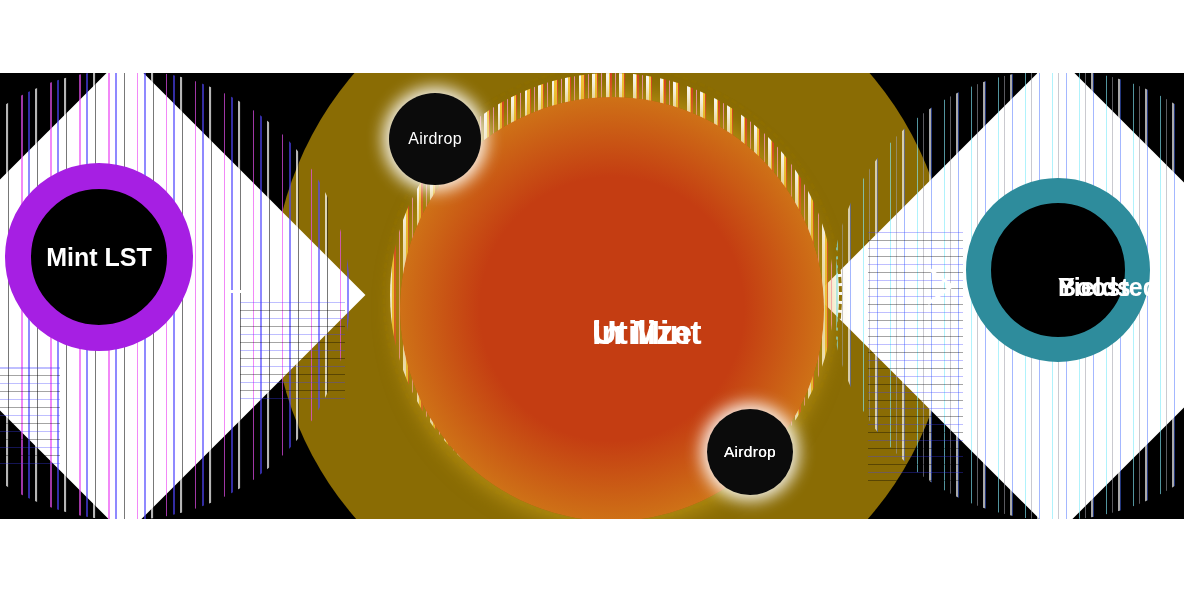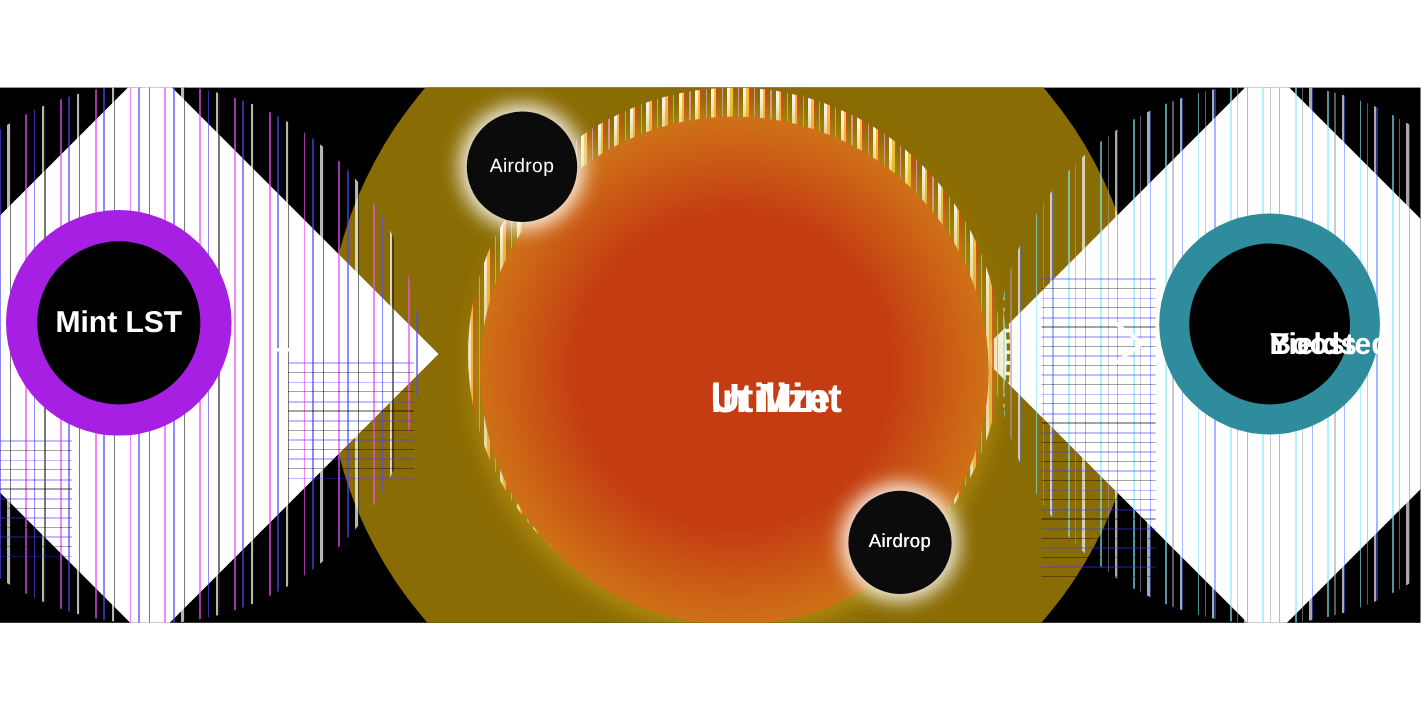--- a/index.html
+++ b/index.html
@@ -58,21 +58,21 @@
   .satellite{background:#0b0b0b;border-radius:50%;color:#fff;
        box-shadow:0 0 16px 6px rgba(255,255,255,.9);
        display:flex;flex-direction:column;align-items:center;justify-content:center;
        font-size:16px;font-weight:400;line-height:1.45;letter-spacing:.3px;text-align:center;}
   .satellite.looping{left:389px;top:20px;width:92px;height:92px;}
   .satellite.airdrop{left:707px;top:336px;width:86px;height:86px;font-size:15.5px;}
 
   .side-node{background:#000;border-radius:50%;color:#fff;
        display:flex;align-items:center;justify-content:center;
        font-weight:700;font-size:25px;line-height:1.36;text-align:center;}
-  .side-node.mint{left:5px;top:102px;width:188px;height:188px;border:26px solid #a61fe3;}
+  .side-node.mint{left:5px;top:90px;width:188px;height:188px;border:26px solid #a61fe3;}
   .side-node.boosted{left:966px;top:105px;width:184px;height:184px;border:25px solid #2e8c9c;}
 
   .arrow-dash{left:227px;top:217px;width:19px;height:3px;background:#fff;border-radius:2px;}
   .arrow-head{left:926px;top:193px;width:30px;height:40px;}
 </style>
 </head>
 <body>
 
 <div class="stage">
   <div class="band-top"></div>

